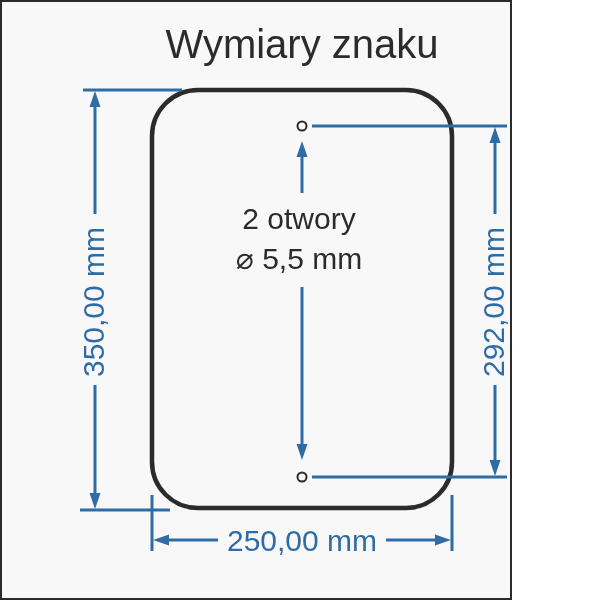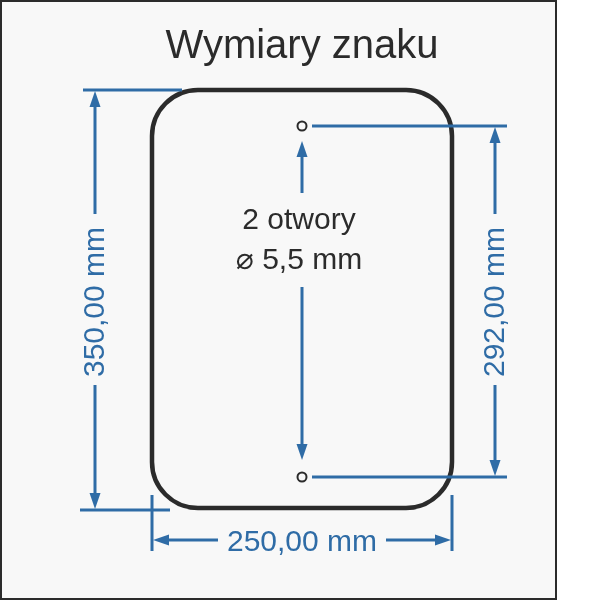--- a/index.html
+++ b/index.html
@@ -6,21 +6,21 @@
     margin: 0;
     padding: 0;
   }
   body {
     width: 600px;
     height: 600px;
     font-family: "Liberation Sans", "DejaVu Sans", sans-serif;
   }
   .canvas {
     position: relative;
-    width: 557px;
+    width: 512px;
     height: 600px;
     box-sizing: border-box;
     background: var(--bg, #f8f8f8);
     border: 2px solid var(--ink, #2b2b2b);
   }
   svg { display: block; }
   .ink-stroke   { stroke: var(--ink, #2b2b2b); fill: none; }
   .ink-text     { fill: var(--ink, #2b2b2b); }
   .dim-stroke   { stroke: var(--blue, #2f6ca6); fill: none; }
   .dim-fill     { fill: var(--blue, #2f6ca6); stroke: none; }

